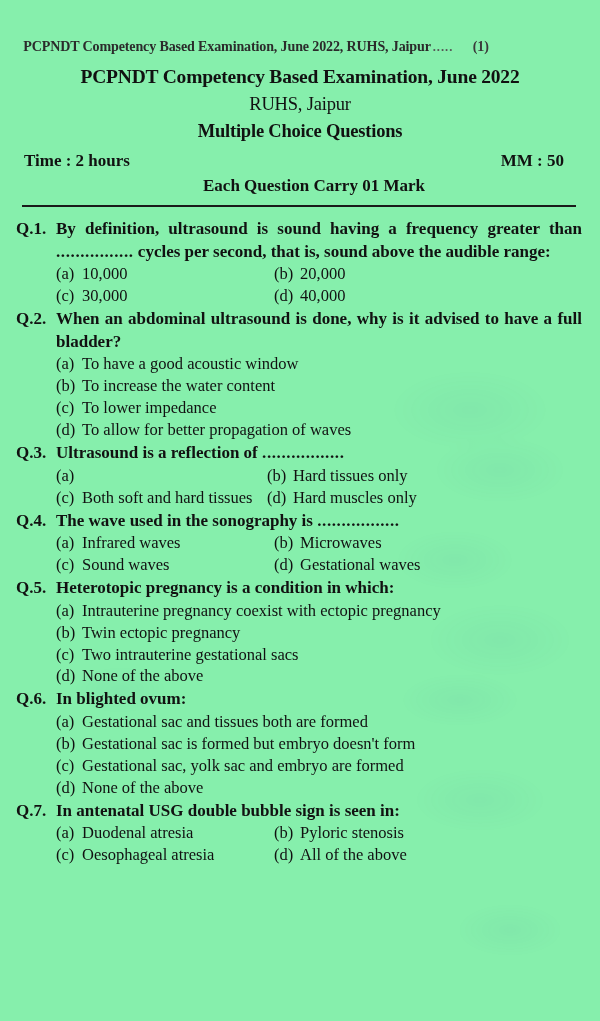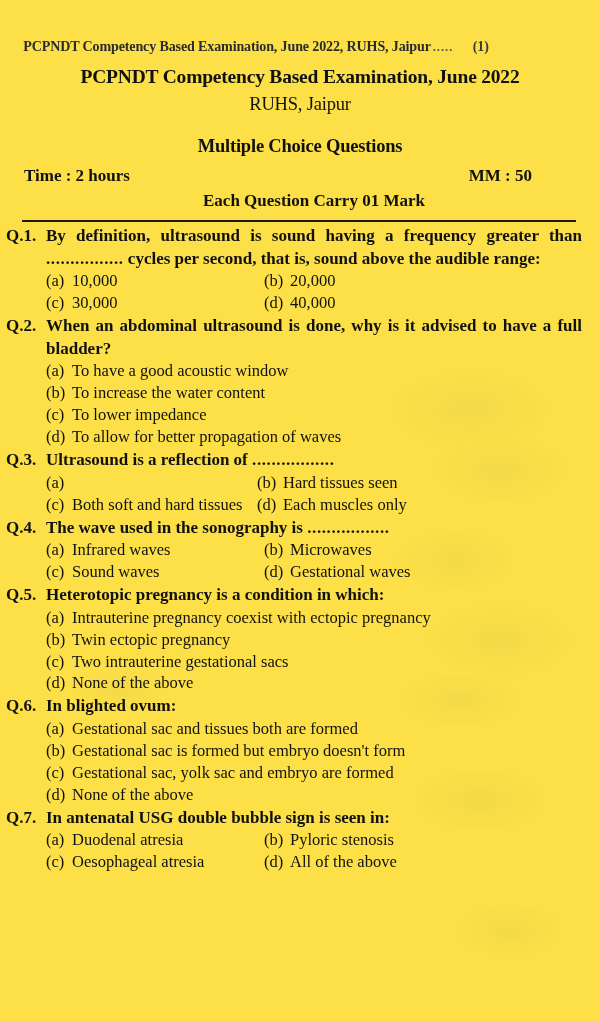--- a/index.html
+++ b/index.html
@@ -10,21 +10,21 @@
   }
   body {
     font-family: "Liberation Serif", "DejaVu Serif", serif;
     color: #111111;
   }
   #page {
     position: relative;
     width: 600px;
     height: 1021px;
     margin: 0 auto;
-    background: #fde047;
+    background: #86efac;
     overflow: hidden;
   }
   
   #bleed {
     position: absolute;
     inset: 0;
     pointer-events: none;
     opacity: 0.035;
     background:
       radial-gradient(ellipse 120px 60px at 470px 410px, #1a3f8f 0%, transparent 70%),
@@ -80,51 +80,51 @@
     text-align: center;
     font-size: 18.5px;
     font-weight: normal;
     margin: 6px 0 0 0;
     letter-spacing: -0.2px;
   }
   .title-sub2 {
     text-align: center;
     font-size: 18.5px;
     font-weight: bold;
-    margin: 21px 0 0 0;
+    margin: 6px 0 0 0;
     letter-spacing: -0.2px;
   }
 
   
   .meta-row {
     display: flex;
     justify-content: space-between;
     align-items: baseline;
     margin: 9px 0 0 0;
-    padding: 0 68px 0 24px;
+    padding: 0 36px 0 24px;
     font-size: 17px;
     font-weight: bold;
   }
   .marks-note {
     text-align: center;
     font-size: 17px;
     font-weight: bold;
     margin: 5px 0 0 0;
     padding-left: 28px;
   }
   .rule {
     height: 0;
     border-top: 2px solid #1a1a1a;
     margin: 9px 24px 0 22px;
   }
 
   
   #questions {
-    margin-top: 3px;
-    padding: 0 18px 0 6px;
+    margin-top: 11px;
+    padding: 0 18px 0 16px;
   }
   .question {
     margin-bottom: 1px;
   }
   .q-head {
     display: flex;
     align-items: flex-start;
   }
   .q-num {
     flex: 0 0 auto;
@@ -258,29 +258,29 @@
           <div class="q-head">
             <div class="q-num">Q.3.</div>
             <div class="q-stem nojustify">Ultrasound is a reflection of <span class="dots">.................</span></div>
           </div>
           <div class="options opt-grid tight">
             <div class="opt">
               <span class="opt-label">(a)</span>
             </div>
             <div class="opt">
               <span class="opt-label">(b)</span>
-              <span class="opt-text">Hard tissues seen</span>
+              <span class="opt-text">Hard tissues only</span>
             </div>
             <div class="opt">
               <span class="opt-label">(c)</span>
               <span class="opt-text">Both soft and hard tissues</span>
             </div>
             <div class="opt">
               <span class="opt-label">(d)</span>
-              <span class="opt-text">Each muscles only</span>
+              <span class="opt-text">Hard muscles only</span>
             </div>
           </div>
         </div>
         <div class="question">
           <div class="q-head">
             <div class="q-num">Q.4.</div>
             <div class="q-stem nojustify">The wave used in the sonography is <span class="dots">.................</span></div>
           </div>
           <div class="options opt-grid">
             <div class="opt">

